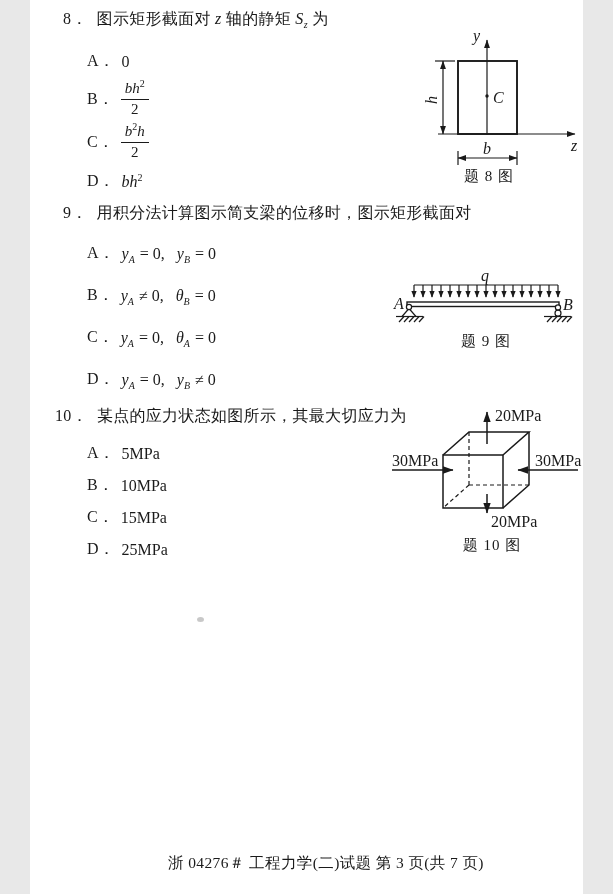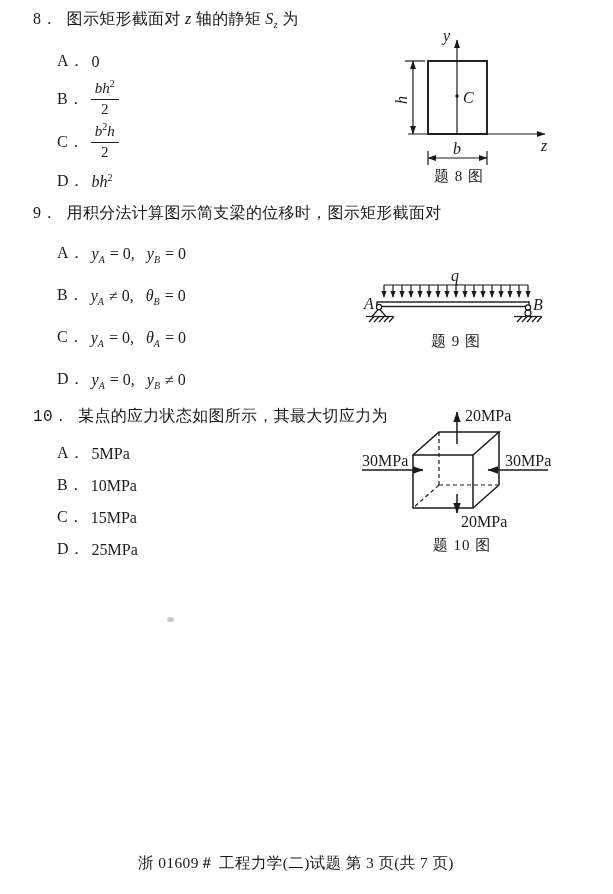--- a/index.html
+++ b/index.html
@@ -1,17 +1,17 @@
 <!DOCTYPE html>
 <html><head>
 <meta charset="utf-8">
 <style>
   html,body { margin:0; padding:0; background:#e8e8e8; }
   .page {
-    position:relative; width:613px; height:894px; background:#ffffff;
+    position:relative; width:553px; height:894px; background:#ffffff;
     font-family:"Liberation Serif","DejaVu Serif",serif; color:#1a1a1a;
     overflow:hidden; margin:0 auto;
   }
   .abs { position:absolute; }
   .stem { font-size:16px; white-space:nowrap; letter-spacing:0.3px; }
   .qnum { margin-right:9px; }
   .opt {
     position:absolute; font-size:16px; white-space:nowrap;
     display:flex; align-items:center;
   }
@@ -158,21 +158,21 @@
       <line class="ln" x1="154" y1="54.5" x2="181" y2="54.5"></line>
       <line class="ln" x1="157" y1="60" x2="162" y2="54.5"></line>
       <line class="ln" x1="162" y1="60" x2="167" y2="54.5"></line>
       <line class="ln" x1="167" y1="60" x2="172" y2="54.5"></line>
       <line class="ln" x1="172" y1="60" x2="177" y2="54.5"></line>
       <line class="ln" x1="177" y1="60" x2="182" y2="54.5"></line>
     </g>
     <text class="cap" x="96" y="84" text-anchor="middle">题 9 图</text>
   </svg>
 
-  <div class="abs stem" style="left:33px; top:406px;font-family:Liberation Mono, monospace;">
+  <div class="abs stem" style="left:25px; top:406px;">
     <span class="qnum">10．</span><span>某点的应力状态如图所示，其最大切应力为</span>
   </div>
 
   <div class="opt" style="left:57px; top:443px;">
     <span class="letter">A．</span>
     <span>5MPa</span>
   </div>
   <div class="opt" style="left:57px; top:475px;">
     <span class="letter">B．</span>
     <span>10MPa</span>
@@ -197,15 +197,15 @@
     <text class="lbl" x="7" y="66">30MPa</text>
     <line class="ln" x1="193" y1="70" x2="133" y2="70" marker-end="url(#ah)" style="stroke-width:1.5"></line>
     <text class="lbl" x="150" y="66">30MPa</text>
     <line class="ln" x1="102" y1="94" x2="102" y2="113" marker-end="url(#ah)" style="stroke-width:1.5"></line>
     <text class="lbl" x="106" y="127">20MPa</text>
     <text class="cap" x="107" y="150" text-anchor="middle">题 10 图</text>
   </svg>
 
   <div class="abs artifact" style="left:167px; top:617px;"></div>
 
-  <div class="abs footer" style="left:138px; top:853px;">浙 01609＃ 工程力学(二)试题 第 3 页(共 7 页)</div>
+  <div class="abs footer" style="left:138px; top:853px;">浙 04276＃ 工程力学(二)试题 第 3 页(共 7 页)</div>
 
 </div>
 
 </body></html>

